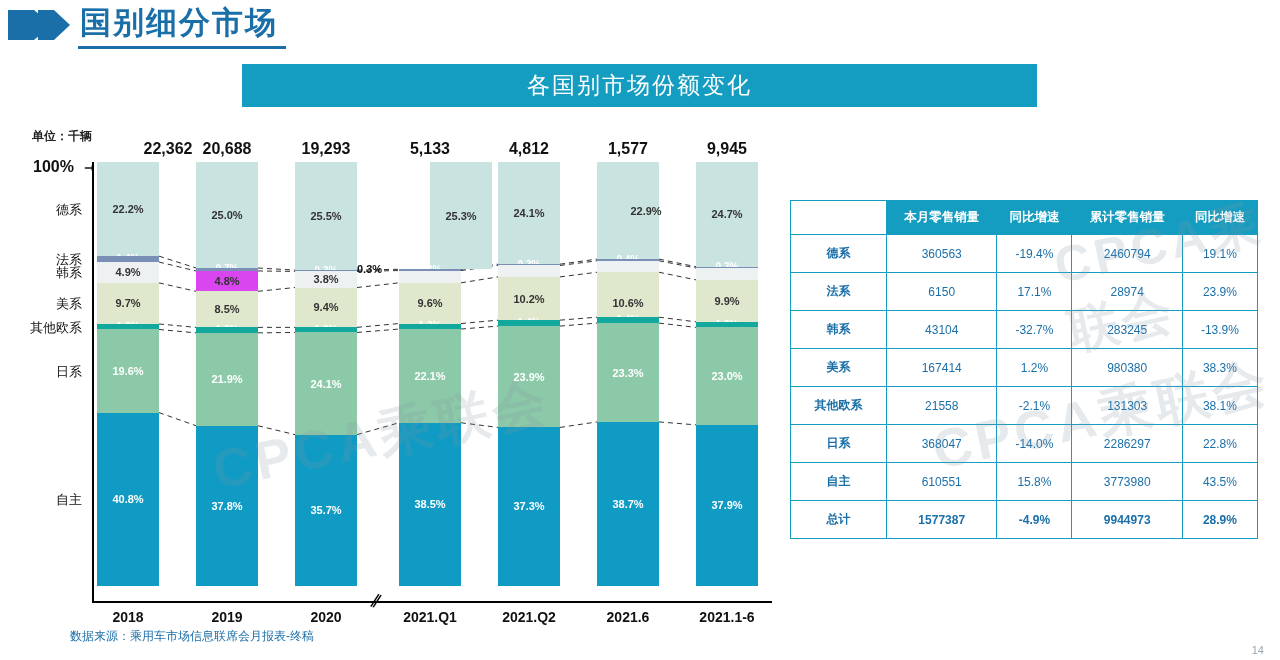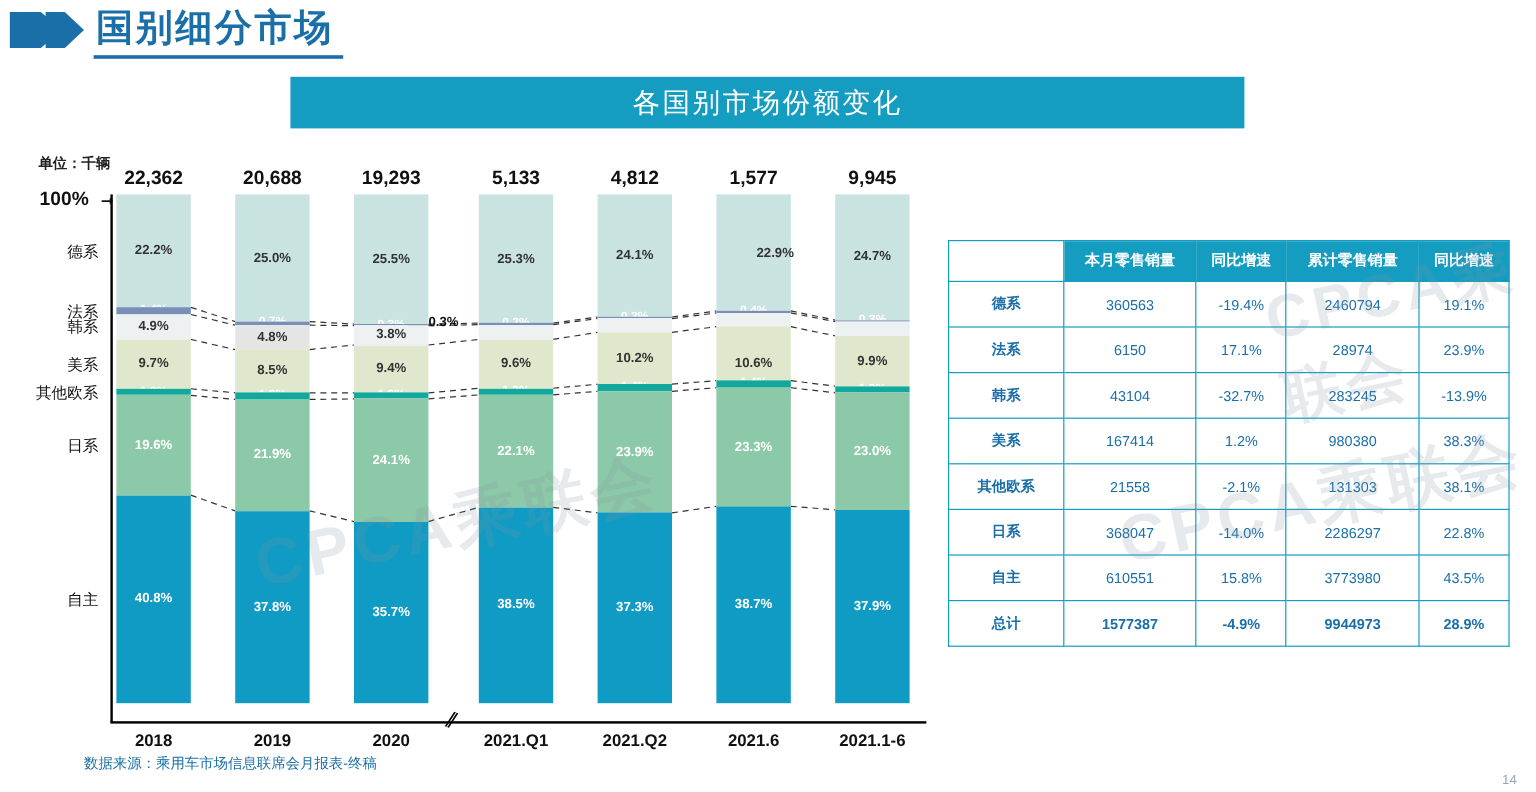--- a/index.html
+++ b/index.html
@@ -185,39 +185,39 @@
       <line x1="659" y1="183.12" x2="696" y2="187.36" stroke="#333" stroke-width="1" stroke-dasharray="5,4"></line>
       <line x1="659" y1="281.91200000000003" x2="696" y2="284.88" stroke="#333" stroke-width="1" stroke-dasharray="5,4"></line>
       <line x1="357" y1="130.12" x2="399" y2="129.272" stroke="#333" stroke-width="1" stroke-dasharray="5,4"></line>
       <line x1="357" y1="131.392" x2="399" y2="130.544" stroke="#333" stroke-width="1" stroke-dasharray="5,4"></line>
       <line x1="357" y1="147.50400000000002" x2="399" y2="142.84" stroke="#333" stroke-width="1" stroke-dasharray="5,4"></line>
       <line x1="357" y1="187.36" x2="399" y2="183.54399999999998" stroke="#333" stroke-width="1" stroke-dasharray="5,4"></line>
       <line x1="357" y1="192.448" x2="399" y2="189.05599999999998" stroke="#333" stroke-width="1" stroke-dasharray="5,4"></line>
       <line x1="357" y1="294.632" x2="399" y2="282.76" stroke="#333" stroke-width="1" stroke-dasharray="5,4"></line>
       <line x1="340" y1="130.756" x2="357" y2="130.756" stroke="#111" stroke-width="1"></line>
     </svg>
-<div class="col" style="left: 97px;">
+<div class="col" style="left: 97px; padding-left: 40px;">
       <div class="tot">22,362</div>
       <div class="seg" style="top: 0px; height: 94.128px; background: rgb(201, 227, 224); color: rgb(51, 51, 51);">22.2%</div>
       <div style="position: absolute; left: 0px; width: 62px; text-align: center; font-size: 10px; font-weight: bold; top: 91.096px; color: rgb(255, 255, 255);">1.4%</div>
       <div class="seg" style="top: 94.128px; height: 5.936px; background: rgb(122, 143, 181); color: rgb(255, 255, 255);"></div>
       <div class="seg" style="top: 100.064px; height: 20.776px; background: rgb(238, 241, 242); color: rgb(51, 51, 51);">4.9%</div>
       <div class="seg" style="top: 120.84px; height: 41.128px; background: rgb(223, 232, 205); color: rgb(51, 51, 51);">9.7%</div>
       <div style="position: absolute; left: 0px; width: 62px; text-align: center; font-size: 10px; font-weight: bold; top: 158.724px; color: rgb(255, 255, 255);">1.3%</div>
       <div class="seg" style="top: 161.968px; height: 5.512px; background: rgb(19, 168, 158); color: rgb(255, 255, 255);"></div>
       <div class="seg" style="top: 167.48px; height: 83.104px; background: rgb(140, 201, 168); color: rgb(255, 255, 255);">19.6%</div>
       <div class="seg" style="top: 250.584px; height: 172.992px; background: rgb(15, 155, 196); color: rgb(255, 255, 255);">40.8%</div>
       <div class="xlab" style="left: 0px;">2018</div>
     </div>
     <div class="col" style="left: 196px;">
       <div class="tot">20,688</div>
       <div class="seg" style="top: 0px; height: 106px; background: rgb(201, 227, 224); color: rgb(51, 51, 51);">25.0%</div>
       <div style="position: absolute; left: 0px; width: 62px; text-align: center; font-size: 10px; font-weight: bold; top: 101.484px; color: rgb(255, 255, 255);">0.7%</div>
       <div class="seg" style="top: 106px; height: 2.968px; background: rgb(122, 143, 181); color: rgb(255, 255, 255);"></div>
-      <div class="seg" style="top: 108.968px; height: 20.352px; background: #e5e5e5; color: rgb(51, 51, 51);">4.8%</div>
+      <div class="seg" style="top: 108.968px; height: 20.352px; background: #d946ef; color: rgb(51, 51, 51);">4.8%</div>
       <div class="seg" style="top: 129.32px; height: 36.04px; background: rgb(223, 232, 205); color: rgb(51, 51, 51);">8.5%</div>
       <div style="position: absolute; left: 0px; width: 62px; text-align: center; font-size: 10px; font-weight: bold; top: 162.116px; color: rgb(255, 255, 255);">1.3%</div>
       <div class="seg" style="top: 165.36px; height: 5.512px; background: rgb(19, 168, 158); color: rgb(255, 255, 255);"></div>
       <div class="seg" style="top: 170.872px; height: 92.856px; background: rgb(140, 201, 168); color: rgb(255, 255, 255);">21.9%</div>
       <div class="seg" style="top: 263.728px; height: 160.272px; background: rgb(15, 155, 196); color: rgb(255, 255, 255);">37.8%</div>
       <div class="xlab" style="left: 0px;">2019</div>
     </div>
     <div class="col" style="left: 295px;">
       <div class="tot">19,293</div>
       <div class="seg" style="top: 0px; height: 108.12px; background: rgb(201, 227, 224); color: rgb(51, 51, 51);">25.5%</div>
@@ -226,21 +226,21 @@
       <div class="seg" style="top: 109.392px; height: 16.112px; background: rgb(238, 241, 242); color: rgb(51, 51, 51);">3.8%</div>
       <div class="seg" style="top: 125.504px; height: 39.856px; background: rgb(223, 232, 205); color: rgb(51, 51, 51);">9.4%</div>
       <div style="position: absolute; left: 0px; width: 62px; text-align: center; font-size: 10px; font-weight: bold; top: 161.904px; color: rgb(255, 255, 255);">1.2%</div>
       <div class="seg" style="top: 165.36px; height: 5.088px; background: rgb(19, 168, 158); color: rgb(255, 255, 255);"></div>
       <div class="seg" style="top: 170.448px; height: 102.184px; background: rgb(140, 201, 168); color: rgb(255, 255, 255);">24.1%</div>
       <div class="seg" style="top: 272.632px; height: 151.368px; background: rgb(15, 155, 196); color: rgb(255, 255, 255);">35.7%</div>
       <div class="xlab" style="left: 0px;">2020</div>
     </div>
     <div class="col" style="left: 399px;">
       <div class="tot">5,133</div>
-      <div class="seg" style="top: 0px; height: 107.272px; background: rgb(201, 227, 224); color: rgb(51, 51, 51);">25.3%</div>
+      <div class="seg" style="top: 0px; height: 107.272px; background: rgb(201, 227, 224); color: rgb(51, 51, 51); margin-left: 31px;">25.3%</div>
       <div style="position: absolute; left: 0px; width: 62px; text-align: center; font-size: 10px; font-weight: bold; top: 101.908px; color: rgb(255, 255, 255);">0.3%</div>
       <div class="seg" style="top: 107.272px; height: 1.272px; background: rgb(122, 143, 181); color: rgb(255, 255, 255);"></div>
       <div style="position: absolute; left: 0px; width: 62px; text-align: center; font-size: 10px; font-weight: bold; top: 108.692px; color: rgb(51, 51, 51);">2.9%</div>
       <div class="seg" style="top: 108.544px; height: 12.296px; background: rgb(238, 241, 242); color: rgb(51, 51, 51);"></div>
       <div class="seg" style="top: 120.84px; height: 40.704px; background: rgb(223, 232, 205); color: rgb(51, 51, 51);">9.6%</div>
       <div style="position: absolute; left: 0px; width: 62px; text-align: center; font-size: 10px; font-weight: bold; top: 158.3px; color: rgb(255, 255, 255);">1.3%</div>
       <div class="seg" style="top: 161.544px; height: 5.512px; background: rgb(19, 168, 158); color: rgb(255, 255, 255);"></div>
       <div class="seg" style="top: 167.056px; height: 93.704px; background: rgb(140, 201, 168); color: rgb(255, 255, 255);">22.1%</div>
       <div class="seg" style="top: 260.76px; height: 163.24px; background: rgb(15, 155, 196); color: rgb(255, 255, 255);">38.5%</div>
       <div class="xlab" style="left: 0px;">2021.Q1</div>

